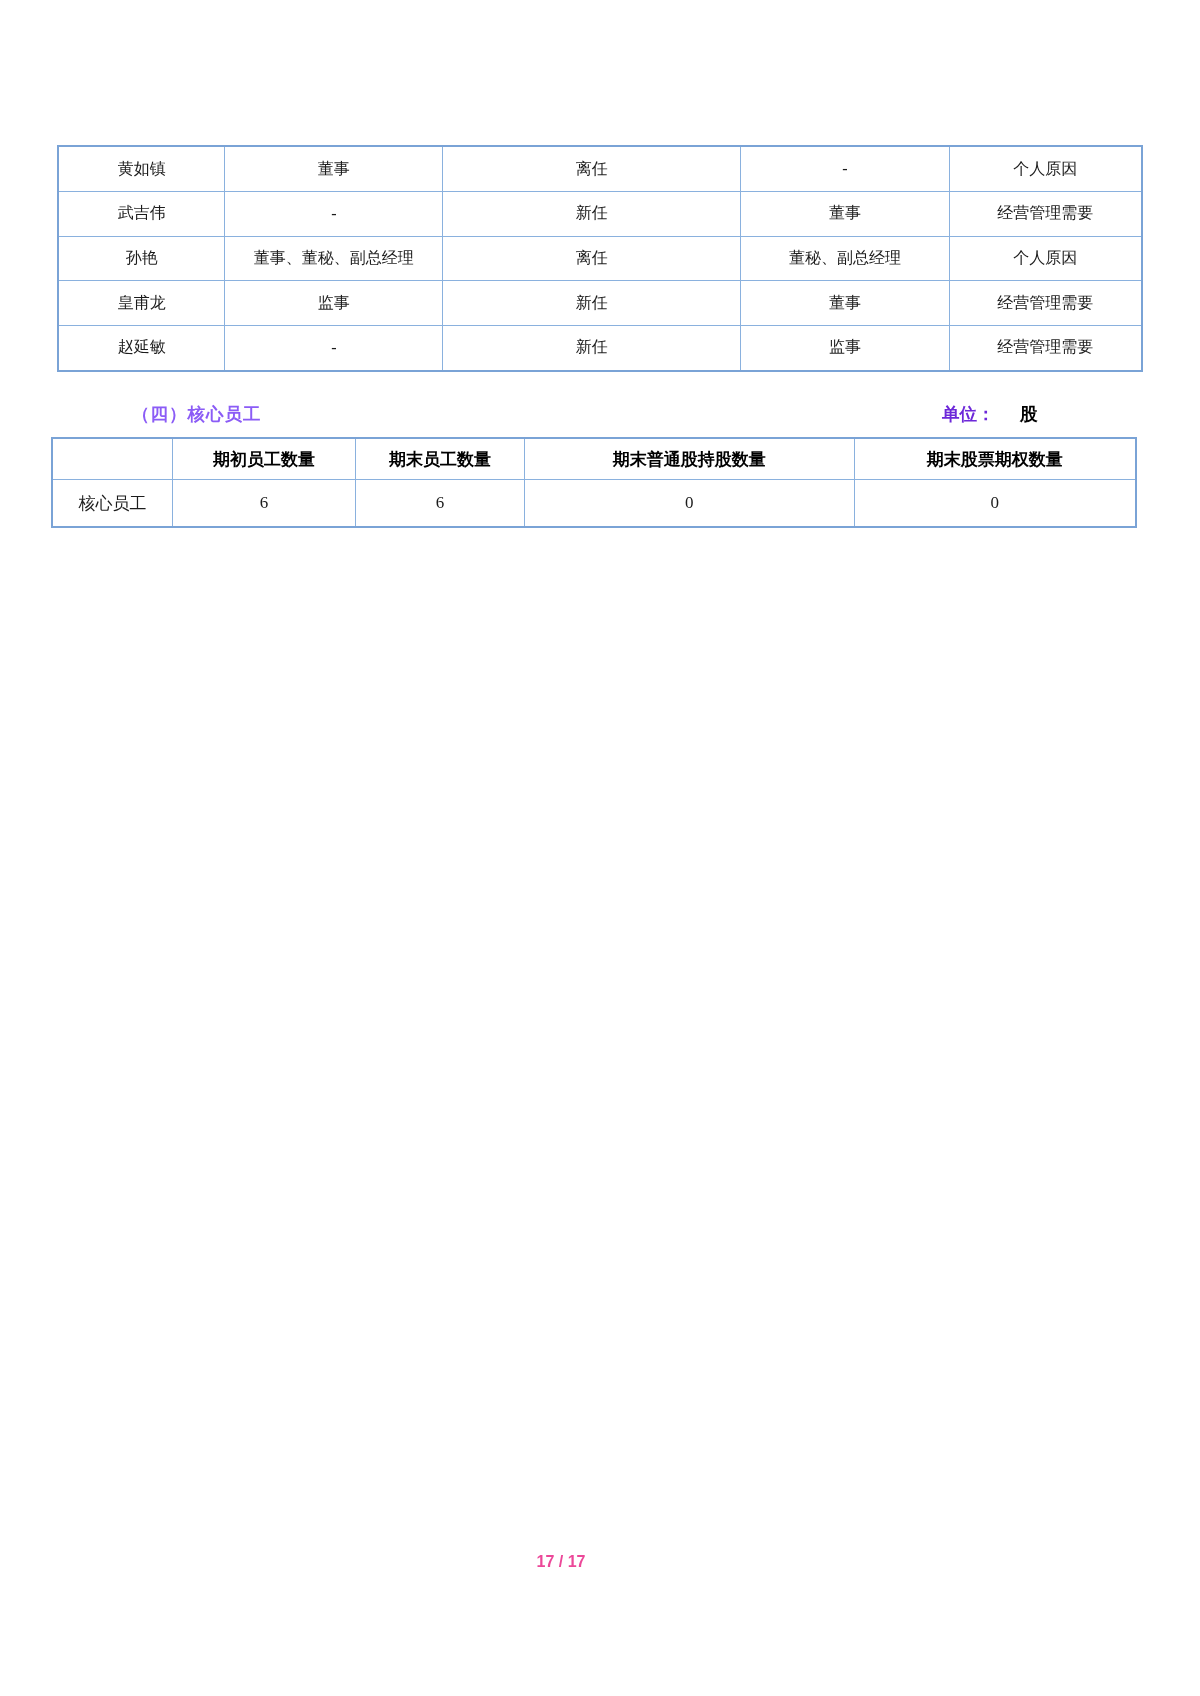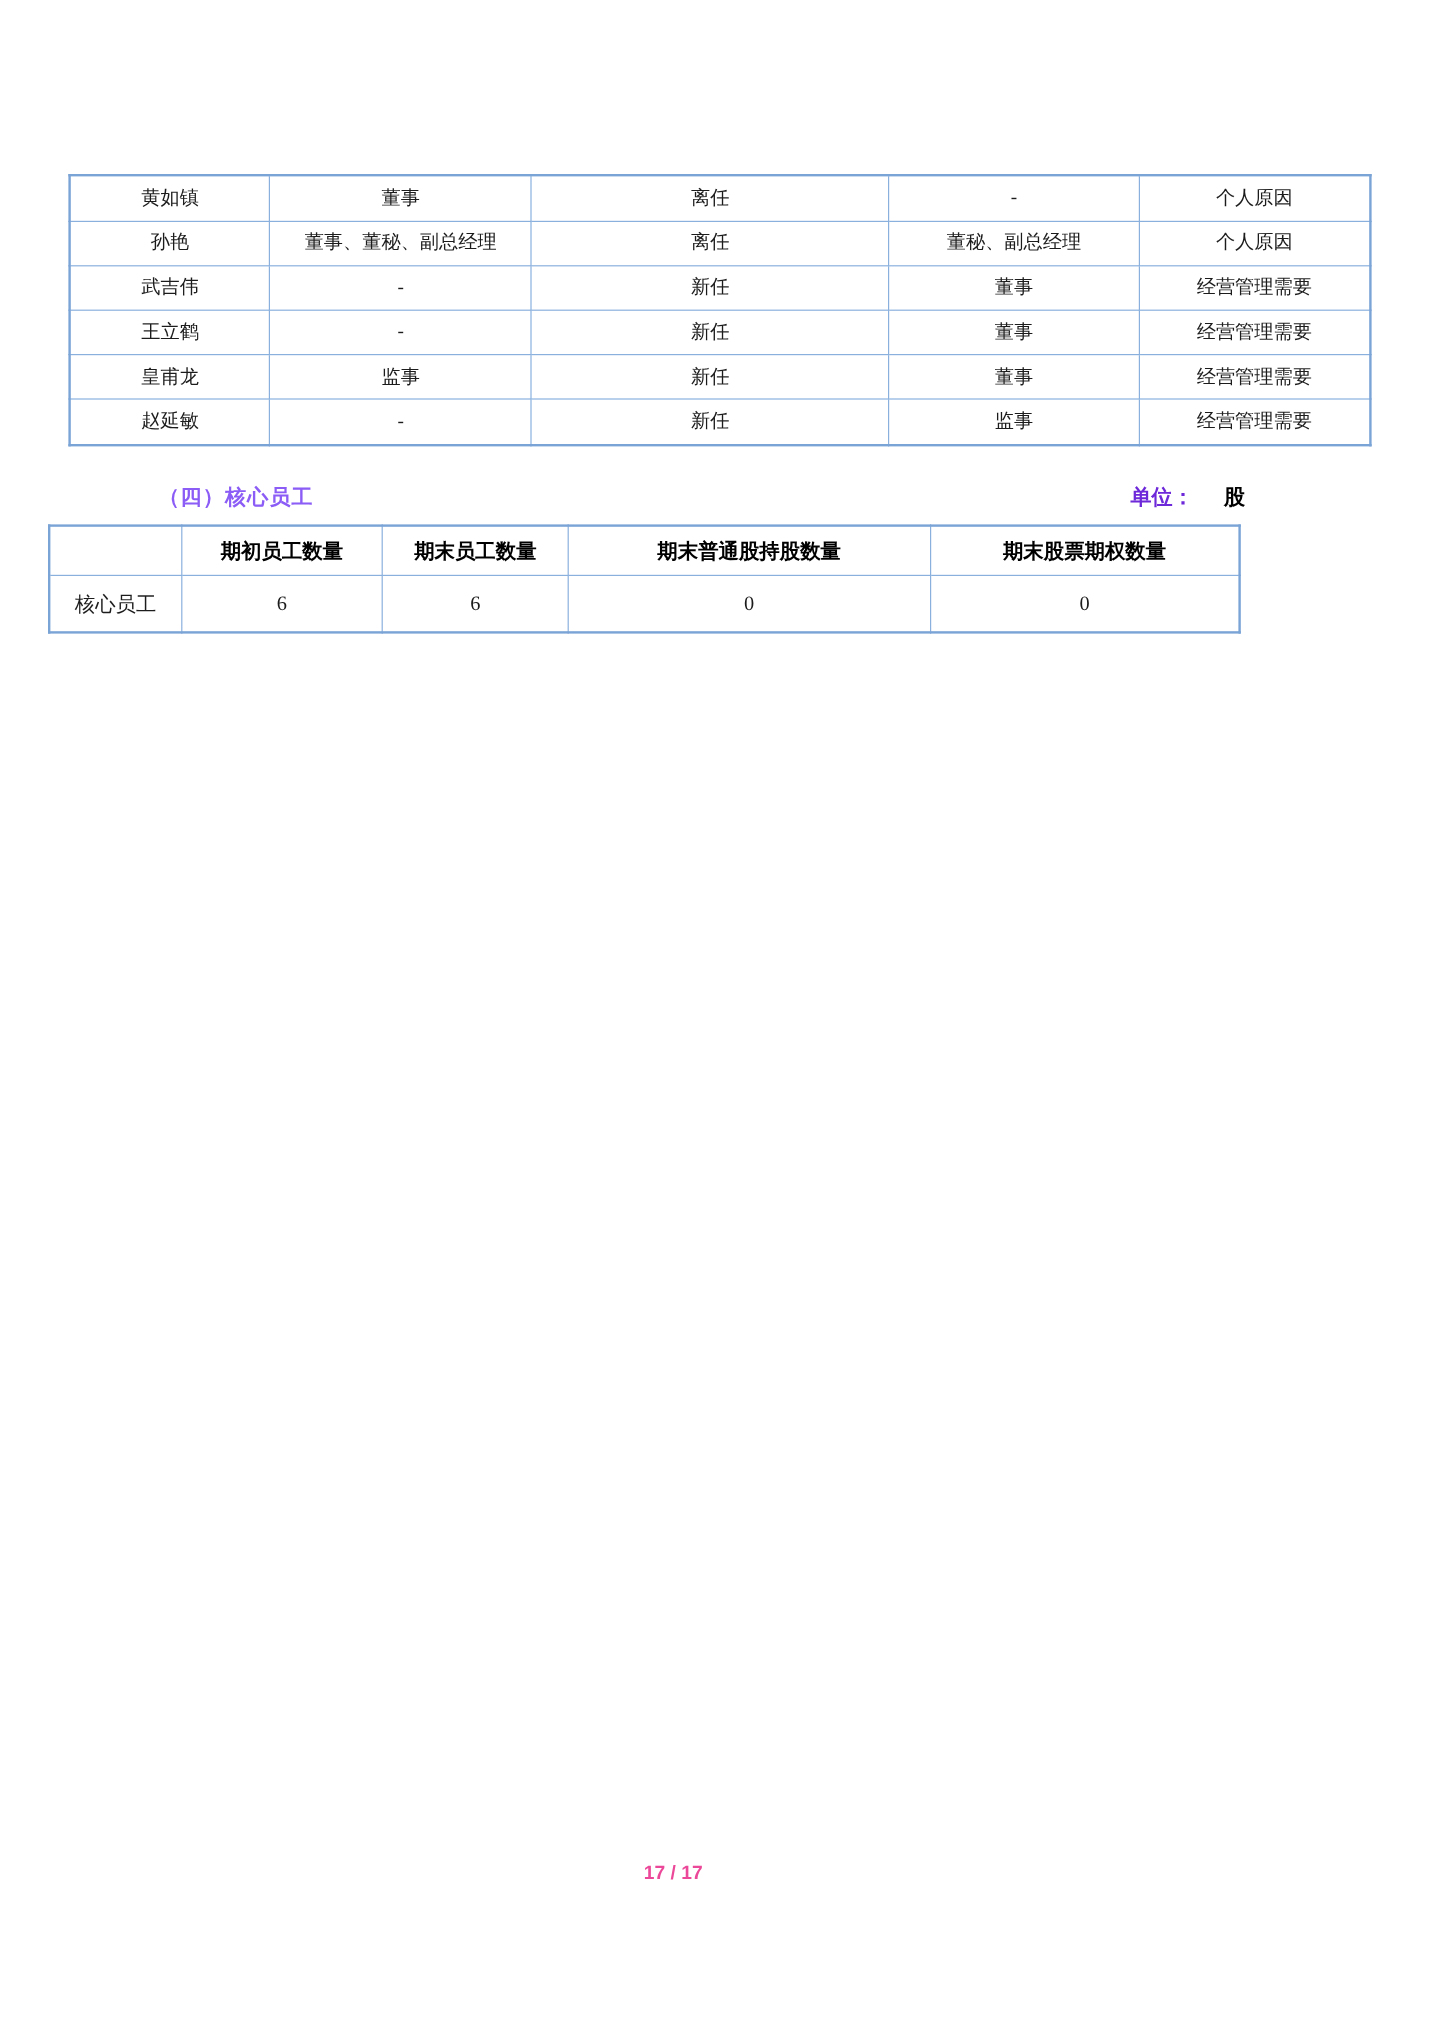--- a/index.html
+++ b/index.html
@@ -21,21 +21,21 @@
   .tbl{border:2px solid var(--border-outer);}
   .tbl td,.tbl th{
     border:1px solid var(--border-inner);
     text-align:center;vertical-align:middle;
     padding:0 4px;overflow:hidden;white-space:nowrap;
   }
   
   .t1{left:57px;top:145px;width:1086px;height:227px;}
   .t1 td{font-size:16px;color:var(--text);}
   
-  .t2{left:40px;top:437px;width:994px;}
+  .t2{left:51px;top:437px;width:1086px;}
   .t2 th{
     height:40px;font-size:17px;font-weight:700;color:#000;
     font-family:"Liberation Sans","DejaVu Sans",sans-serif;
   }
   .t2 td{height:46px;font-size:17px;}
   
   .section-heading{
     position:absolute;left:132px;top:402px;
     font-family:"Liberation Sans","DejaVu Sans",sans-serif;
     font-weight:700;font-size:17.5px;color:#8b5cf6;letter-spacing:1px;
@@ -72,39 +72,32 @@
     </colgroup>
     <tbody>
       <tr>
         <td>黄如镇</td>
         <td>董事</td>
         <td>离任</td>
         <td>-</td>
         <td>个人原因</td>
       </tr>
       <tr>
-        <td>孙艳</td>
-        <td>董事、董秘、副总经理</td>
-        <td>离任</td>
-        <td>董秘、副总经理</td>
-        <td>个人原因</td>
-      </tr>
-      <tr>
         <td>武吉伟</td>
         <td>-</td>
         <td>新任</td>
         <td>董事</td>
         <td>经营管理需要</td>
       </tr>
       <tr>
-        <td>王立鹤</td>
-        <td>-</td>
-        <td>新任</td>
-        <td>董事</td>
-        <td>经营管理需要</td>
+        <td>孙艳</td>
+        <td>董事、董秘、副总经理</td>
+        <td>离任</td>
+        <td>董秘、副总经理</td>
+        <td>个人原因</td>
       </tr>
       <tr>
         <td>皇甫龙</td>
         <td>监事</td>
         <td>新任</td>
         <td>董事</td>
         <td>经营管理需要</td>
       </tr>
       <tr>
         <td>赵延敏</td>

